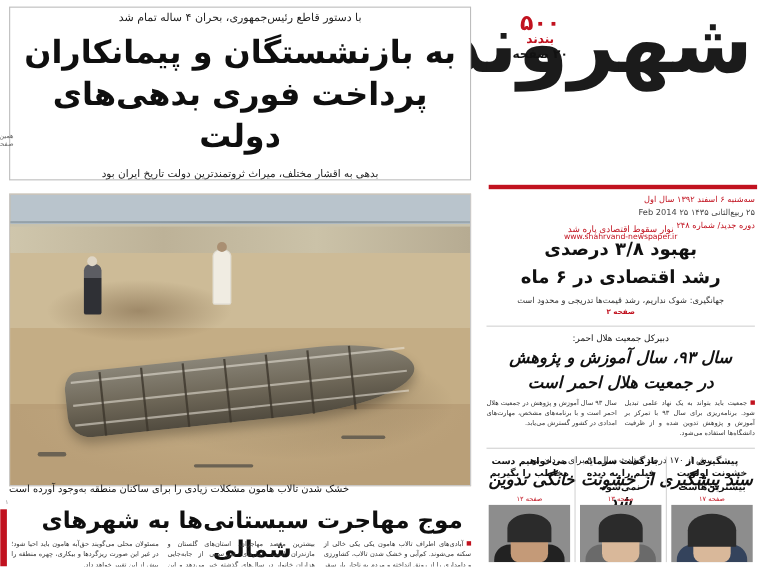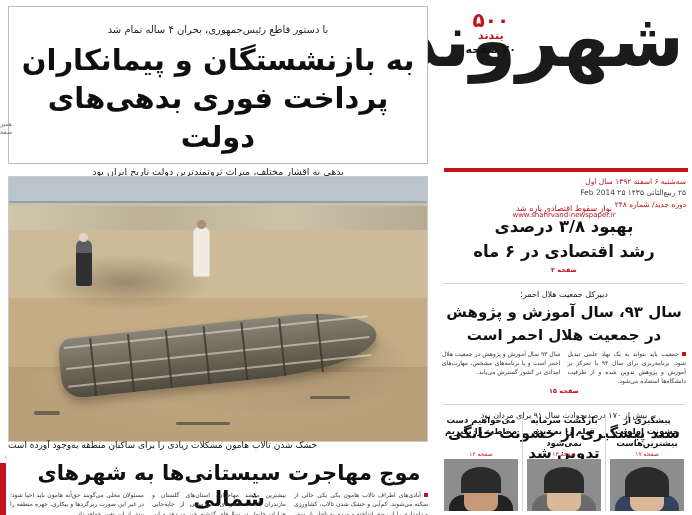--- a/index.html
+++ b/index.html
@@ -43,21 +43,21 @@
     color: #c1121f; font-size: 7.5px; line-height: 1.5; text-align: right;
     direction: rtl;
   }
   .issue-line .row2 { color:#444; }
   .issue-line .site { color:#c1121f; direction: ltr; text-align: center; font-size:7px;}
 
   
   .lead-block {
     position: absolute; top: 6px; left: 8px; width: 420px; height: 158px;
     border: 1px solid #bdbdbd; background: #fff;
-    padding: 17px 8px;
+    padding: 4px 8px;
   }
   .kicker {
     text-align: center; font-size: 10px; color: #222; direction: rtl;
     margin-bottom: 6px;
   }
   .lead-headline {
     text-align: center; direction: rtl;
     font-size: 29px; font-weight: bold; color: #0f0f0f;
     line-height: 1.32; letter-spacing: -0.5px;
   }
@@ -147,21 +147,21 @@
 
   
   .rcol { position: absolute; right: 6px; top: 204px; width: 244px; direction: rtl; }
   .story { margin-bottom: 9px; }
   .story-eyebrow { font-size: 8px; color: #c1121f; text-align:center; }
   .story-eyebrow.dark { color:#111; }
   .story-title {
     font-size: 16.5px; font-weight: bold; color:#111; text-align:center;
     line-height: 1.35; margin-top: 3px;
   }
-  .story-title.sm { font-size: 15px; }
+  .story-title.sm { font-size: 15px; font-style: italic; }
   .story-sub { font-size: 7.5px; color:#333; text-align:center; margin-top:4px; }
   .pagref { font-size: 6.5px; color:#c1121f; text-align:center; margin-top:2px;font-weight:bold; }
   .hr-thin { height:1px; background:#d2d2d2; margin:7px 0 6px; }
   .two-col-body {
     font-size: 6px; color:#333; text-align: justify; line-height:1.5;
     column-count: 2; column-gap: 7px; margin-top:4px;
   }
 
   
   .cards {
@@ -278,34 +278,34 @@
   </div>
   <div class="sidebar-left-label">۱</div>
   <div class="redbar-bottom"></div>
 
   <div class="rcol">
 
     <div class="story">
       <div class="story-eyebrow">نوار سقوط اقتصادی پاره شد</div>
       <div class="story-title">بهبود ۳/۸ درصدی</div>
       <div class="story-title">رشد اقتصادی در ۶ ماه</div>
+      <div class="story-sub">جهانگیری: شوک نداریم، رشد قیمت‌ها تدریجی و محدود است</div>
       <div class="pagref">صفحه ۲</div>
     </div>
 
     <div class="hr-thin"></div>
 
     <div class="story">
       <div class="story-eyebrow dark">دبیرکل جمعیت هلال احمر:</div>
       <div class="story-title sm">سال ۹۳، سال آموزش و پژوهش</div>
       <div class="story-title sm">در جمعیت هلال احمر است</div>
       <div class="two-col-body">
         <p style="margin:0 0 3px;"><span class="bullet-sq"></span><span>جمعیت باید بتواند به یک نهاد علمی تبدیل شود. برنامه‌ریزی برای سال ۹۳ با تمرکز بر آموزش و پژوهش تدوین شده و از ظرفیت دانشگاه‌ها استفاده می‌شود.</span></p>
         <p style="margin:0;">سال ۹۳ سال آموزش و پژوهش در جمعیت هلال احمر است و با برنامه‌های مشخص، مهارت‌های امدادی در کشور گسترش می‌یابد.</p>
       </div>
-      <div class="pagref">صفحه ۱۵</div>
     </div>
 
     <div class="hr-thin"></div>
 
     <div class="story">
       <div class="story-eyebrow dark">بیش از ۱۷۰ درصد حوادث سال ۹۱ برای مردان بود</div>
       <div class="story-title sm">سند پیشگیری از خشونت خانگی تدوین شد</div>
       <div class="pagref">صفحه ۱۷</div>
     </div>
   </div>

